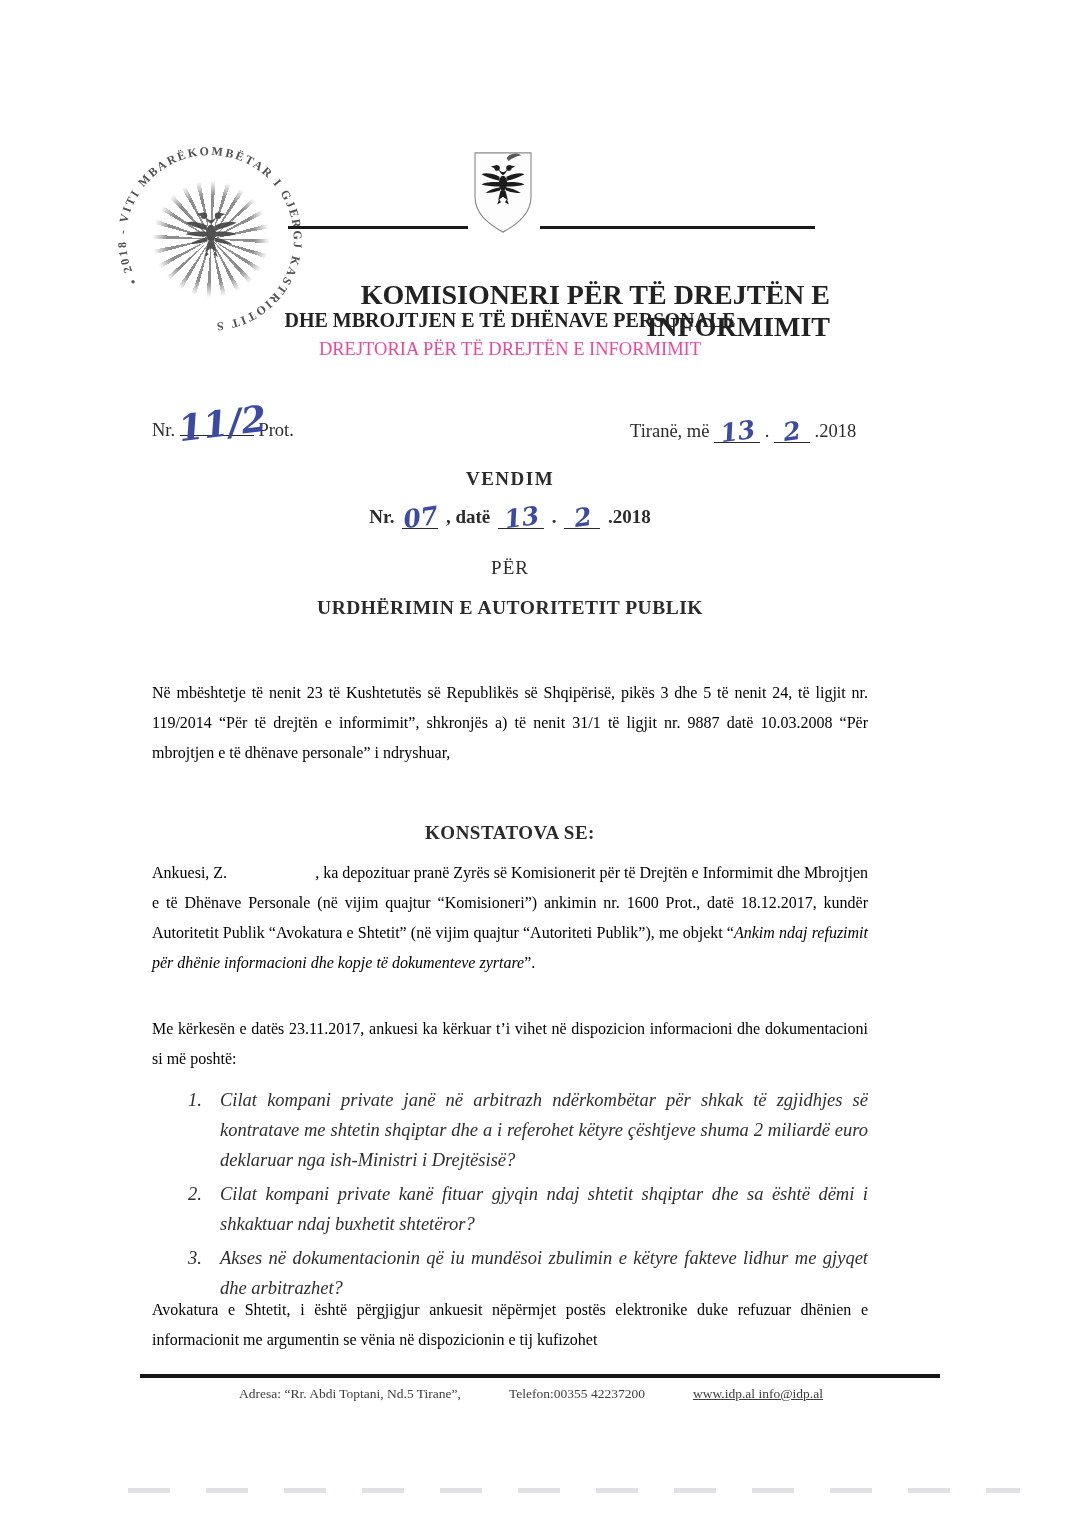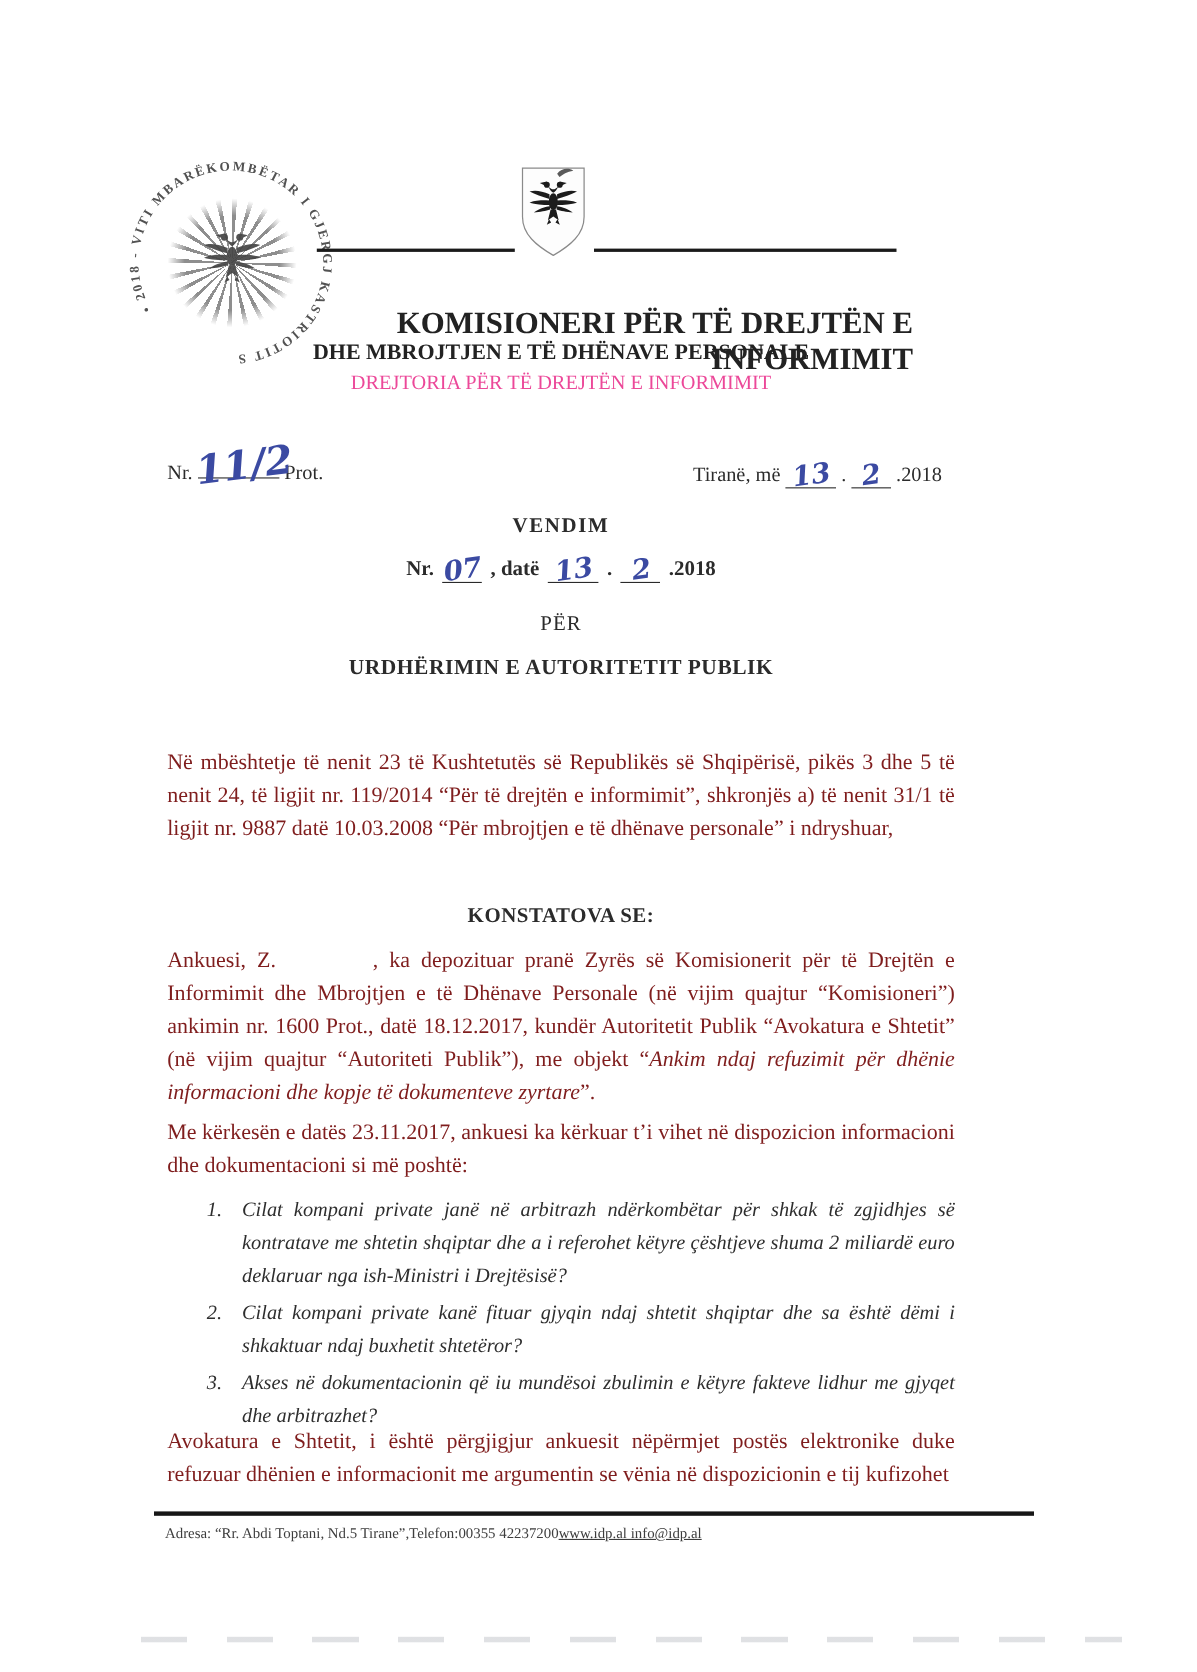--- a/index.html
+++ b/index.html
@@ -50,39 +50,39 @@
   .ctr { position:absolute; left:152px; width:716px; text-align:center; }
   .vendim   { top:468px; font-size:19px; font-weight:bold; letter-spacing:1.5px; }
   .decision-line { position:absolute; left:152px; top:506px; width:716px; text-align:center;
                    font-size:19px; font-weight:bold; white-space:nowrap; }
   .decision-line .slot { margin:0 3px; }
   .per      { top:557px; font-size:19px; font-weight:normal; letter-spacing:1px; }
   .subject  { top:597px; font-size:19.5px; font-weight:bold; letter-spacing:0.5px; }
   .konstatova { top:822px; font-size:19px; font-weight:bold; letter-spacing:0.5px; }
 
   
-  .para { position:absolute; left:152px; width:716px; font-size:20px; line-height:30px;
-          text-align:justify; color:#7f1d1d; }
+  .para { position:absolute; left:152px; width:716px; font-size:16px; line-height:30px;
+          text-align:justify; color:#000000; }
   .p-legal { top:678px; }
   .p-complaint { top:858px; }
   .p-request { top:1014px; }
   .p-response { top:1295px; }
   .blank-name { display:inline-block; width:88px; }
   .it { font-style:italic; }
 
   .req-list { position:absolute; left:188px; top:1085px; width:680px; font-style:italic;
               font-size:18.5px; line-height:30px; color:#2e2e2e; }
   .req-item { display:flex; margin-bottom:4px; }
   .req-num { width:32px; flex:none; }
   .req-text { flex:1; text-align:justify; }
 
   
   .footer-rule { position:absolute; left:140px; top:1374px; width:800px; height:4px; background:#161616; }
   .footer { position:absolute; left:150px; top:1386px; width:762px; display:flex;
-            justify-content:flex-start; font-size:13.5px; color:#3d3d3d; }
+            justify-content:center; font-size:13.5px; color:#3d3d3d;gap:48px; }
   .footer-web { text-decoration:underline; }
 
   
   .artifact { position:absolute; left:128px; top:1488px; width:892px; height:5px; opacity:0.45;
               background:repeating-linear-gradient(90deg,#b9bcc2 0 42px, rgba(255,255,255,0) 42px 78px); }
 </style>
 </head>
 <body>
 
 <div class="page">

